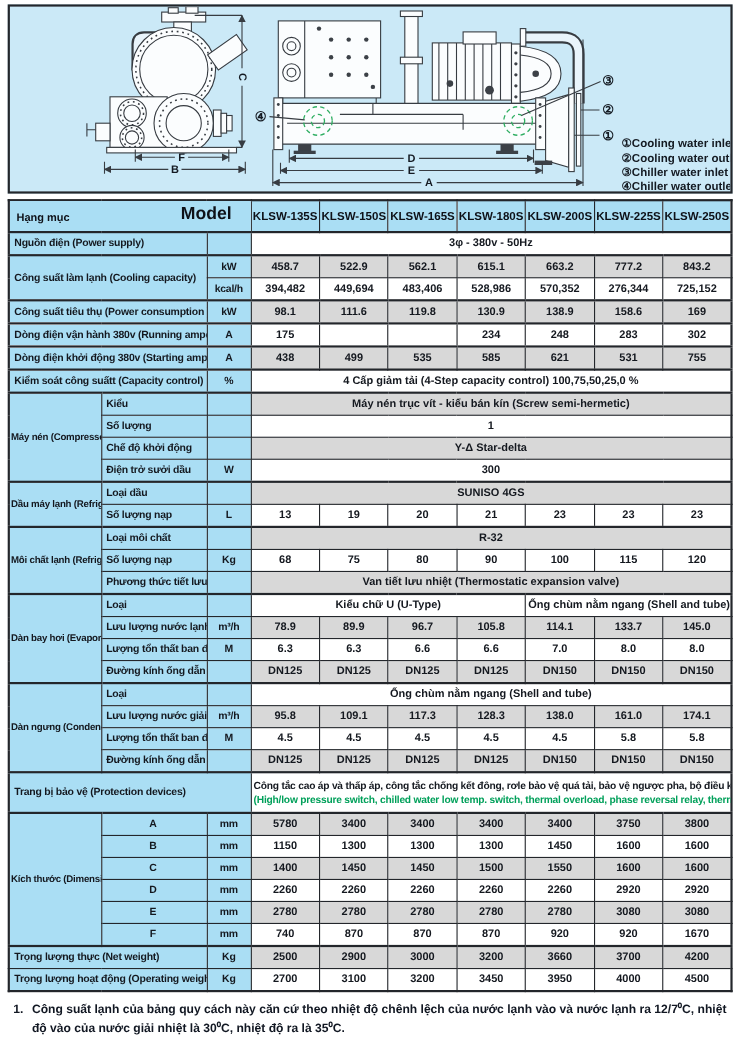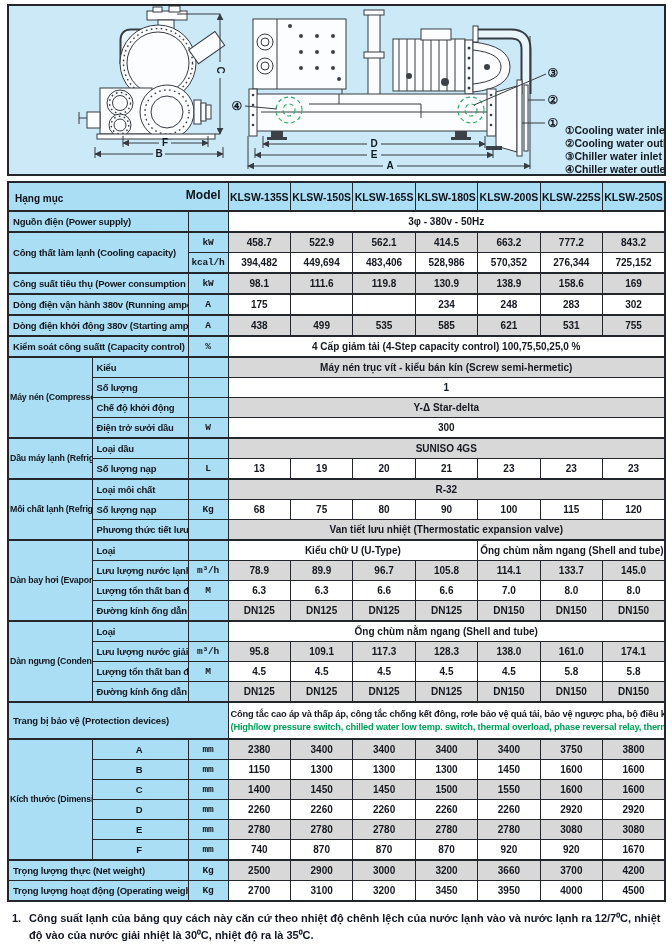--- a/index.html
+++ b/index.html
@@ -25,27 +25,27 @@
   
   table.spec{width:659px;margin-top:5px;border-collapse:collapse;table-layout:fixed;
              border:2px solid #23262b;}
   table.spec th,table.spec td{border:1px solid #23262b;font-weight:700;
              overflow:hidden;white-space:nowrap;}
   table.spec th{height:25px;background:#aadef4;font-size:10.5px;color:#0e1118;text-align:center;}
   th.diag{position:relative;background-color:#aadef4;
     background-image:linear-gradient(to bottom right,transparent calc(50% - 0.8px),
       #23262b calc(50% - 0.8px),#23262b calc(50% + 0.8px),transparent calc(50% + 0.8px));}
   th.diag .hm{position:absolute;left:6px;top:55%;transform:translateY(-50%);font-size:10px;}
-  th.diag .md{position:absolute;right:7px;top:45%;transform:translateY(-50%);font-size:12px;}
+  th.diag .md{position:absolute;right:17px;top:45%;transform:translateY(-50%);font-size:16px;}
   tbody td{height:19px;padding:0 2px;font-size:10px;text-align:center;}
   td.lbl{background:#aadef4;text-align:left;font-size:9.5px;letter-spacing:-0.2px;padding-left:4px;}
   td.grp{font-size:8.8px;text-align:center;padding:0 1px;white-space:normal;line-height:1.15;}
   td.itm{}
   td.ctr{text-align:center;padding-left:0;}
-  td.unit{text-align:center;padding:0 1px;font-family:Liberation Mono, monospace;}
+  td.unit{text-align:center;padding:0 1px;}
   td.val{font-size:10px;}
   td.sg{background:#d8d8d8;}
   td.sw{background:#ffffff;}
   tr.sec td{border-top-width:2px;}
   tr.tall td{height:35px;}
   td.prot{font-size:9.3px;letter-spacing:-0.2px;line-height:1.35;white-space:nowrap;}
   td.prot .grn2{color:#00a05a;}
 
   
   .notes{margin:8px 2px 0 1px;font-size:11px;font-weight:700;color:#111722;line-height:1.5;}
@@ -261,26 +261,26 @@
         <th>KLSW-250S</th>
       </tr>
     </thead>
     <tbody>
         <tr class="sec">
           <td class="lbl itm" colspan="2">Nguồn điện (Power supply)</td>
           <td class="lbl unit"></td>
           <td class="val sw" colspan="7">3φ - 380v - 50Hz</td>
         </tr>
         <tr class="sec">
-          <td class="lbl itm" colspan="2" rowspan="2">Công thất làm lạnh (Cooling capacity)</td>
+          <td class="lbl itm" colspan="2" rowspan="2">Công suất làm lạnh (Cooling capacity)</td>
           <td class="lbl unit">kW</td>
           <td class="val sg">458.7</td>
           <td class="val sg">522.9</td>
           <td class="val sg">562.1</td>
-          <td class="val sg">414.5</td>
+          <td class="val sg">615.1</td>
           <td class="val sg">663.2</td>
           <td class="val sg">777.2</td>
           <td class="val sg">843.2</td>
         </tr>
         <tr>
           <td class="lbl unit">kcal/h</td>
           <td class="val sw">394,482</td>
           <td class="val sw">449,694</td>
           <td class="val sw">483,406</td>
           <td class="val sw">528,986</td>
@@ -469,21 +469,21 @@
           <td class="lbl itm" colspan="3">Trang bị bảo vệ (Protection devices)</td>
           <td class="val prot sw" colspan="7">
             <div>Công tắc cao áp và thấp áp, công tắc chống kết đông, rơle bảo vệ quá tải, bảo vệ ngược pha, bộ điều khiển nhiệt độ.</div>
             <div class="grn2">(High/low pressure switch, chilled water low temp. switch, thermal overload, phase reversal relay, thermostat).</div>
           </td>
         </tr>
         <tr class="sec">
           <td class="lbl grp" rowspan="6">Kích thước (Dimensions)</td>
           <td class="lbl itm ctr">A</td>
           <td class="lbl unit">mm</td>
-          <td class="val sg">2380</td>
+          <td class="val sg">5780</td>
           <td class="val sg">3400</td>
           <td class="val sg">3400</td>
           <td class="val sg">3400</td>
           <td class="val sg">3400</td>
           <td class="val sg">3750</td>
           <td class="val sg">3800</td>
         </tr>
         <tr>
           <td class="lbl itm ctr">B</td>
           <td class="lbl unit">mm</td>

